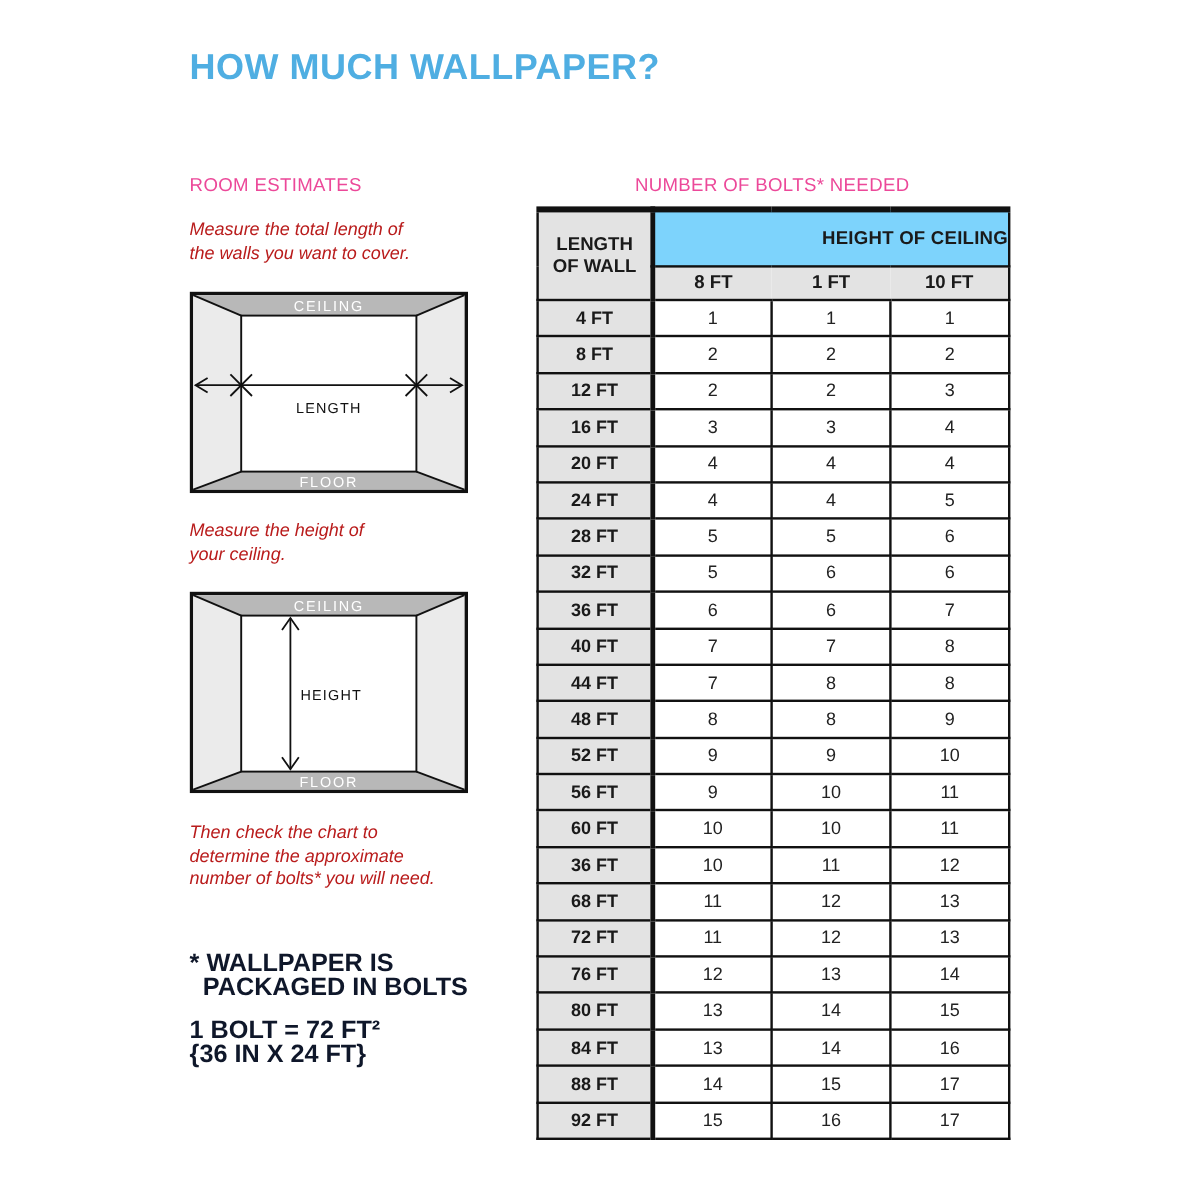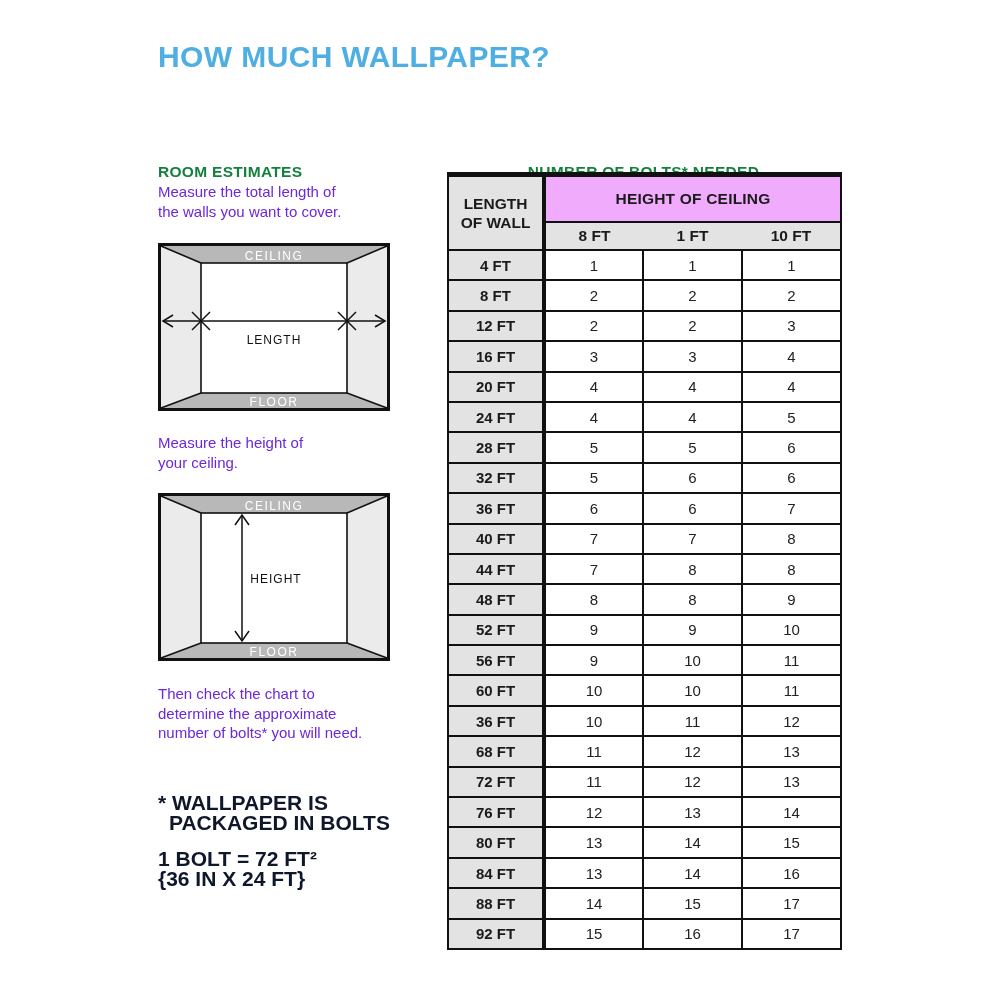--- a/index.html
+++ b/index.html
@@ -17,33 +17,33 @@
   #page-title {
     left: 158px; top: 40px;
     font-size: 30px;
     font-weight: bold;
     letter-spacing: 0.4px;
     color: #4FAEE2;
     text-align: center;
   }
   .section-heading {
     font-size: 15.5px;
-    font-weight: bold;
+    font-weight: normal;
     letter-spacing: 0.3px;
-    color: #15803d;
-    margin-top: 17px;
+    color: #ec4899;
   }
   #room-heading { left: 158px; top: 146px; }
   #table-heading { left: 447px; top: 146px; width: 393px; text-align: center; }
 
   .body-text {
     font-size: 15px;
     line-height: 19.5px;
     white-space: pre-line;
-    color: #6d28d9;
+    color: #b91c1c;
+    font-style: italic;
   }
   #step1 { left: 158px; top: 182px; }
   #step2 { left: 158px; top: 433px; }
   #step3 { left: 158px; top: 684px; }
 
   #diagram1 { left: 158px; top: 243px; }
   #diagram2 { left: 158px; top: 493px; }
 
   .bold-note {
     font-size: 21px;
@@ -77,24 +77,25 @@
     background: #e3e3e3;
     font-weight: bold;
     border-right: 4px solid #111;
   }
   #bolts-table th.wall-header {
     white-space: pre-line;
     line-height: 19px;
     font-size: 15.5px;
   }
   #bolts-table th.group-header {
-    background: #f0abfc;
+    background: #7dd3fc;
     height: 44px;
     font-size: 15.5px;
     letter-spacing: 0.2px;
+    text-align: right;
   }
   #bolts-table tr.subhead th {
     background: #e3e3e3;
     height: 26px;
     font-size: 15.5px;
   }
   #bolts-table tr.subhead th.no-r { border-right-style: hidden; }
   #bolts-table td.val {
     background: #ffffff;
     font-weight: normal;

